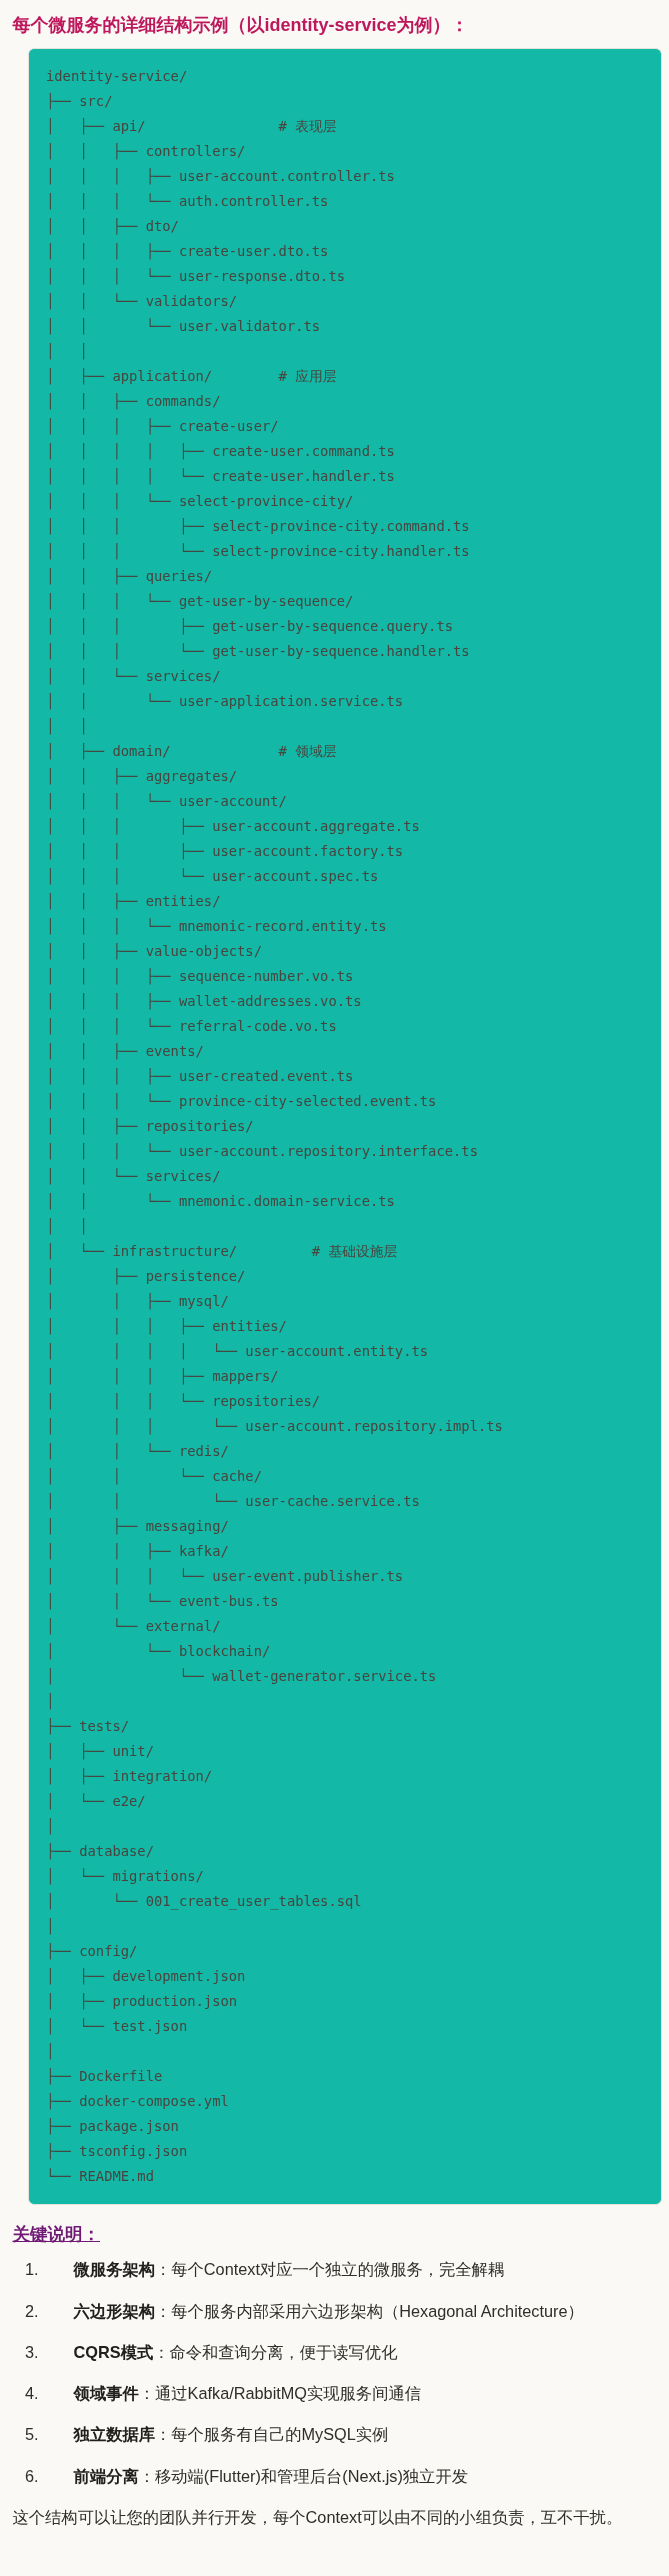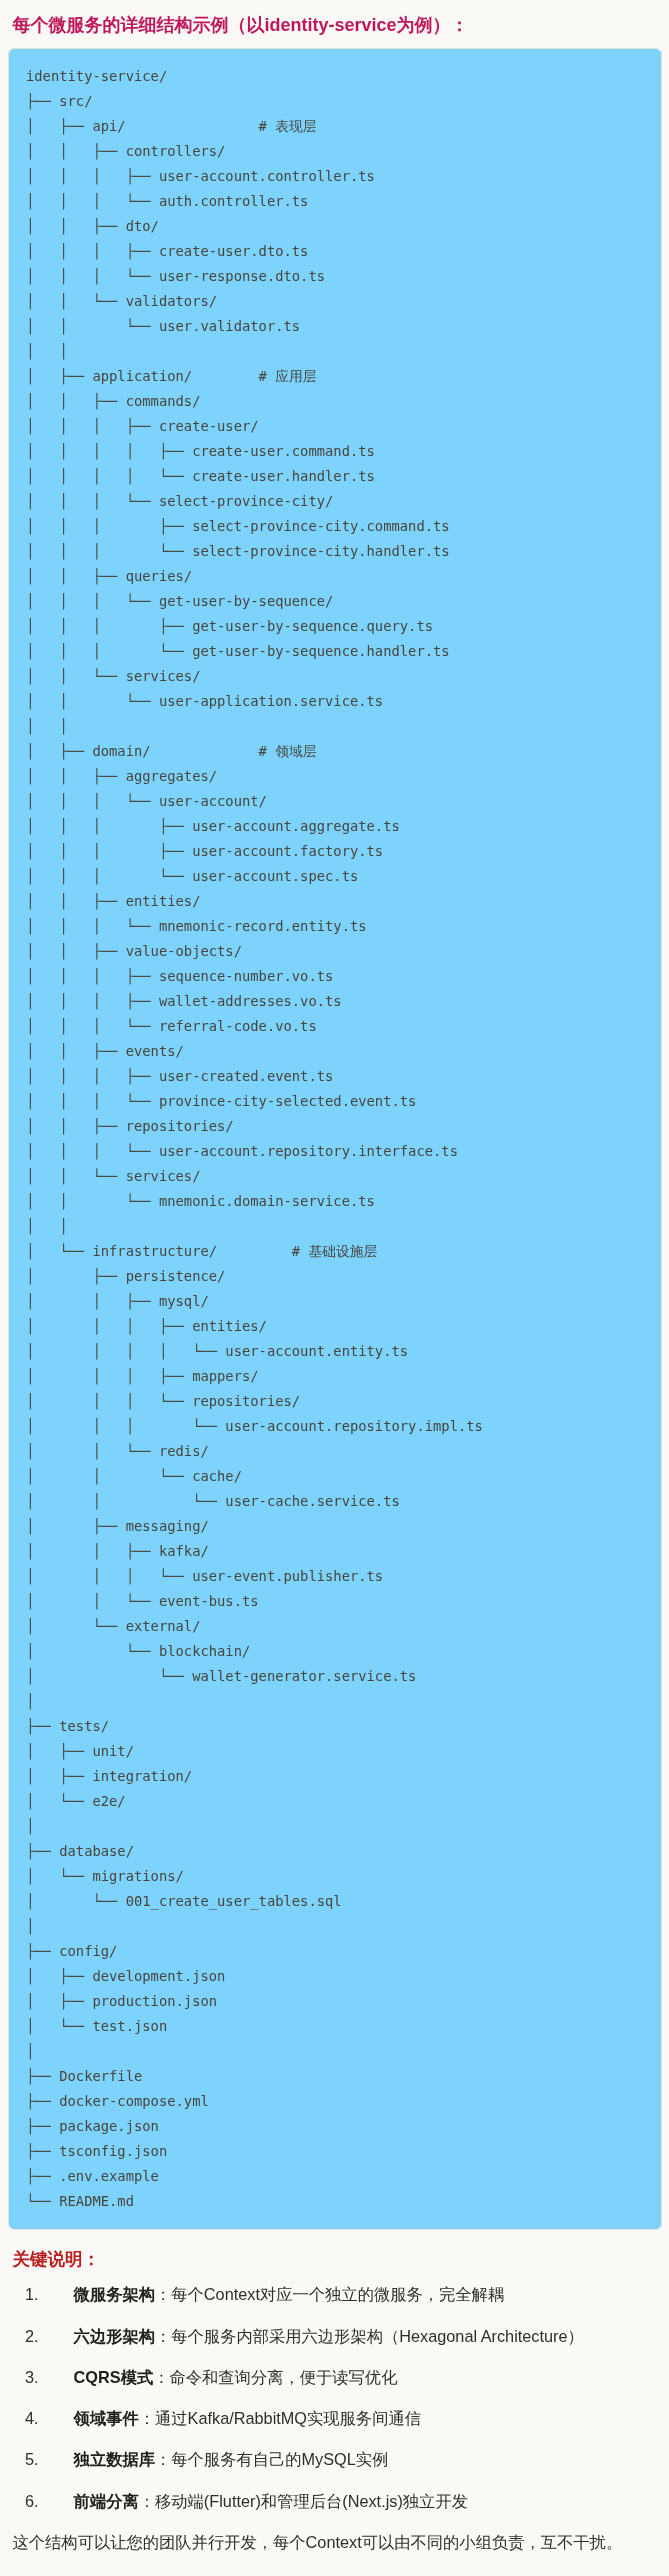--- a/index.html
+++ b/index.html
@@ -15,43 +15,45 @@
     padding: 12.5px 7.5px 17.5px 7.5px;
   }
   .title {
     font-size: 18px;
     line-height: 24px;
     font-weight: 700;
     color: #be185d;
     margin: 0 0 11.3px 5px;
   }
   .code-block {
-    background: #7dd3fc;
+    background: #14b8a6;
     border: 0.6px solid #e6e3da;
     border-radius: 6.3px;
     padding: 15px 17.5px;
     overflow: hidden;
+    margin-left: 20px;
   }
   .tree {
     margin: 0;
   }
   .tree-line {
     font-family: "DejaVu Sans Mono", "Liberation Mono", monospace;
     font-size: 13.8px;
     line-height: 25px;
     color: #47453e;
     white-space: pre;
     min-height: 25px;
   }
   .notes-heading {
     font-size: 17.5px;
     line-height: 25px;
     font-weight: 700;
-    color: #b91c1c;
+    color: #701a75;
     margin: 17.5px 0 10px 5px;
+    text-decoration: underline;
   }
   .notes-list {
     list-style: none;
     margin: 0 0 0 17.5px;
     padding: 0;
   }
   .note-item {
     font-size: 16.3px;
     line-height: 25px;
     margin-bottom: 16.3px;
@@ -158,21 +160,20 @@
         <div class="tree-line">│</div>
         <div class="tree-line">├── config/</div>
         <div class="tree-line">│   ├── development.json</div>
         <div class="tree-line">│   ├── production.json</div>
         <div class="tree-line">│   └── test.json</div>
         <div class="tree-line">│</div>
         <div class="tree-line">├── Dockerfile</div>
         <div class="tree-line">├── docker-compose.yml</div>
         <div class="tree-line">├── package.json</div>
         <div class="tree-line">├── tsconfig.json</div>
-        <div class="tree-line">├── .env.example</div>
         <div class="tree-line">└── README.md</div>
     </div>
   </div>
 
   <h3 class="notes-heading">关键说明：</h3>
 
   <ol class="notes-list">
     <li class="note-item"><span class="note-num">1.</span><span class="note-term">微服务架构</span><span class="note-desc">：每个Context对应一个独立的微服务，完全解耦</span></li>
       <li class="note-item"><span class="note-num">2.</span><span class="note-term">六边形架构</span><span class="note-desc">：每个服务内部采用六边形架构（Hexagonal Architecture）</span></li>
       <li class="note-item"><span class="note-num">3.</span><span class="note-term">CQRS模式</span><span class="note-desc">：命令和查询分离，便于读写优化</span></li>

